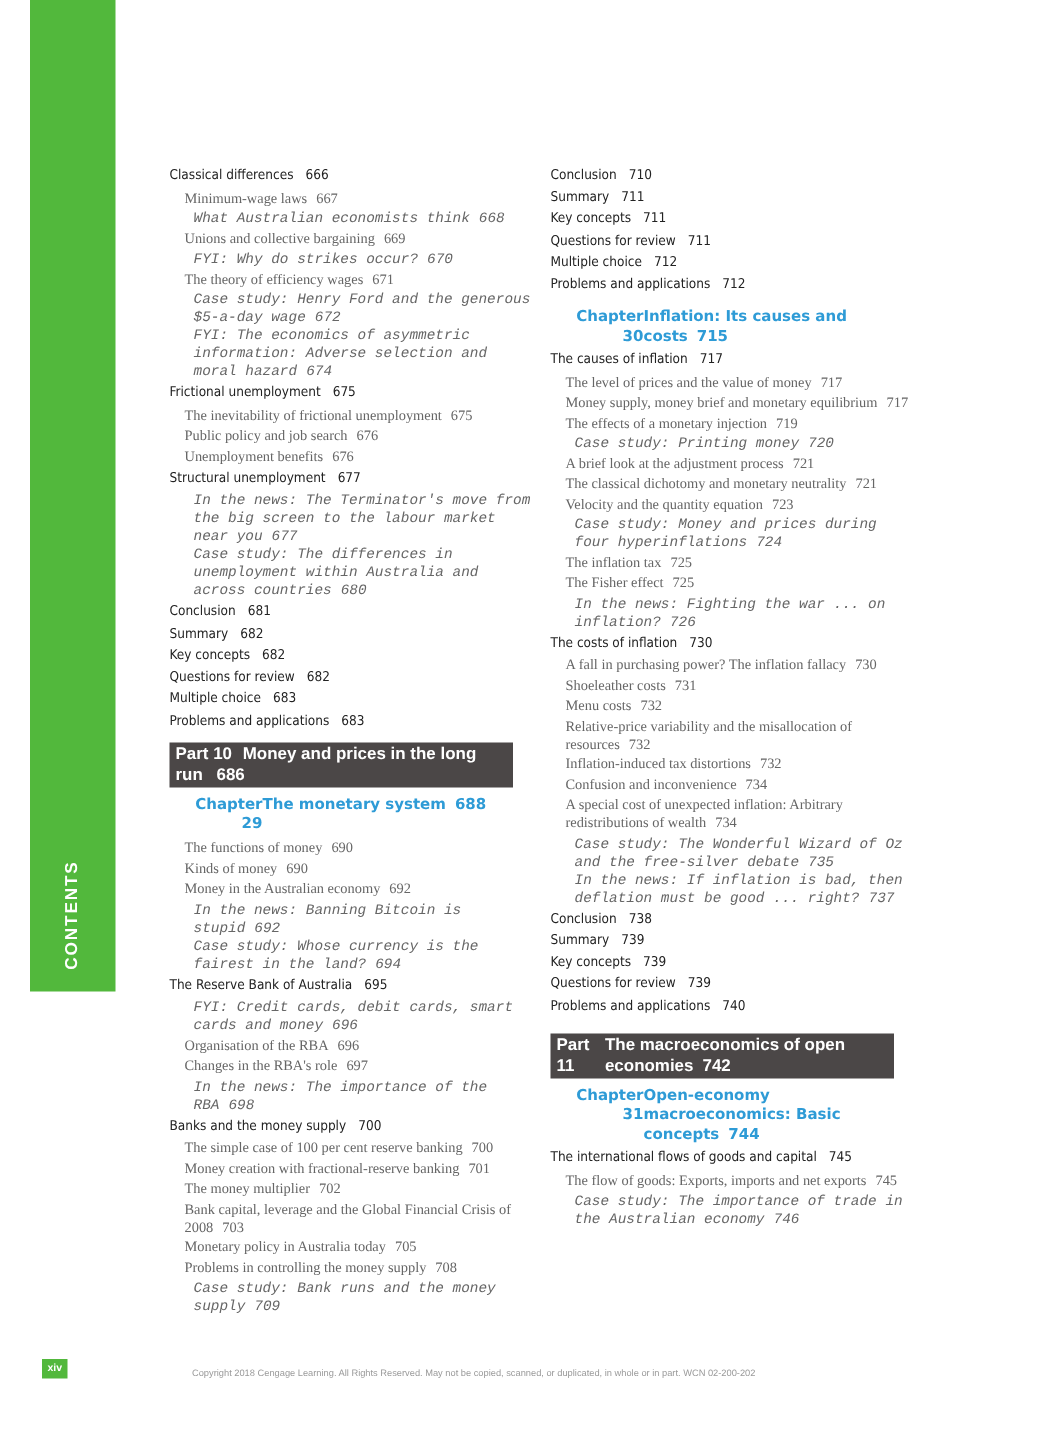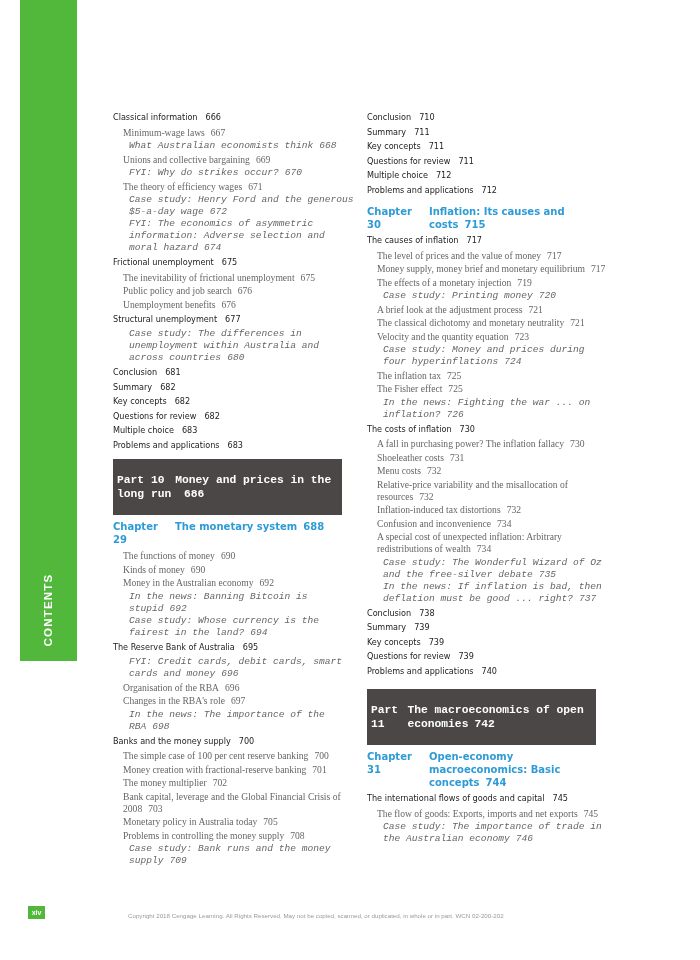--- a/index.html
+++ b/index.html
@@ -33,32 +33,32 @@
     font-family: "Liberation Serif", serif; color: #666; font-size: 9.6px;
     padding-left: 10px; line-height: 12px; margin: 1.5px 0;
     text-indent: 0;
   }
   .l3 {
     font-family: Liberation Mono, monospace; color: #666; font-style: italic;
     font-size: 9.6px; padding-left: 16px; line-height: 12px; margin: 0;
   }
   .pg { margin-left: 6px; }
   .part {
-    background: #4b4747; color: #fff; font-family: Liberation Mono, monospace;
-    font-weight: bold; font-size: 11.3px; padding: 14px 4px; margin: 8px 16px 5px 0;
+    background: #4b4747; color: #fff; font-family: Liberation Sans, sans-serif;
+    font-weight: bold; font-size: 11.3px; padding: 1px 4px; margin: 8px 16px 5px 0;
     line-height: 14px;
   }
   .part .num { margin-right: 4px; }
   .part.two { display: flex; }
   .part.two .ttl { display: block; }
   .chapter {
     color: #2e9bd6; font-family: "DejaVu Sans", sans-serif; font-weight: bold;
     font-size: 10px; margin: 4px 0 4px 0; line-height: 13px; display: flex;
   }
-  .chapter .cnum { width: 62px; flex: none; }
+  .chapter .cnum { width: 62px; flex: none; text-align: right; }
   .chapter .cpg { margin-left: 6px; margin-top: 10px; }
 
   .page-num {
     position: absolute; left: 28px; top: 906px; width: 17px; height: 13px;
     background: #52b83c; color: #fff; font-size: 7px; font-weight: bold;
     font-family: "Liberation Sans", sans-serif; display: flex; align-items: center; justify-content: center;
   }
   .copyright {
     position: absolute; left: 128px; top: 912px; font-size: 6.2px; color: #9a9a9a;
     font-family: "Liberation Sans", sans-serif; white-space: nowrap;
@@ -67,33 +67,34 @@
 </head>
 <body>
 
 <div class="side-bar"></div>
 <div class="side-label">
   <span>CONTENTS</span>
 </div>
 
 <div class="col left">
   <div>
-      <div class="h1"><span>Classical information</span><span class="pg">666</span></div>
+      <div class="h1"><span>Classical differences</span><span class="pg">666</span></div>
       <div class="l2"><span>Minimum-wage laws</span><span class="pg">667</span></div>
       <div class="l3"><span>What Australian economists think</span><span class="pg">668</span></div>
       <div class="l2"><span>Unions and collective bargaining</span><span class="pg">669</span></div>
       <div class="l3"><span>FYI: Why do strikes occur?</span><span class="pg">670</span></div>
       <div class="l2"><span>The theory of efficiency wages</span><span class="pg">671</span></div>
       <div class="l3"><span>Case study: Henry Ford and the generous $5-a-day wage</span><span class="pg">672</span></div>
       <div class="l3"><span>FYI: The economics of asymmetric information: Adverse selection and moral hazard</span><span class="pg">674</span></div>
       <div class="h1"><span>Frictional unemployment</span><span class="pg">675</span></div>
       <div class="l2"><span>The inevitability of frictional unemployment</span><span class="pg">675</span></div>
       <div class="l2"><span>Public policy and job search</span><span class="pg">676</span></div>
       <div class="l2"><span>Unemployment benefits</span><span class="pg">676</span></div>
       <div class="h1"><span>Structural unemployment</span><span class="pg">677</span></div>
+      <div class="l3"><span>In the news: The Terminator's move from the big screen to the labour market near you</span><span class="pg">677</span></div>
       <div class="l3"><span>Case study: The differences in unemployment within Australia and across countries</span><span class="pg">680</span></div>
       <div class="h1"><span>Conclusion</span><span class="pg">681</span></div>
       <div class="h1"><span>Summary</span><span class="pg">682</span></div>
       <div class="h1"><span>Key concepts</span><span class="pg">682</span></div>
       <div class="h1"><span>Questions for review</span><span class="pg">682</span></div>
       <div class="h1"><span>Multiple choice</span><span class="pg">683</span></div>
       <div class="h1"><span>Problems and applications</span><span class="pg">683</span></div>
     </div>
   <div class="part">
     <span class="num">Part 10</span>

